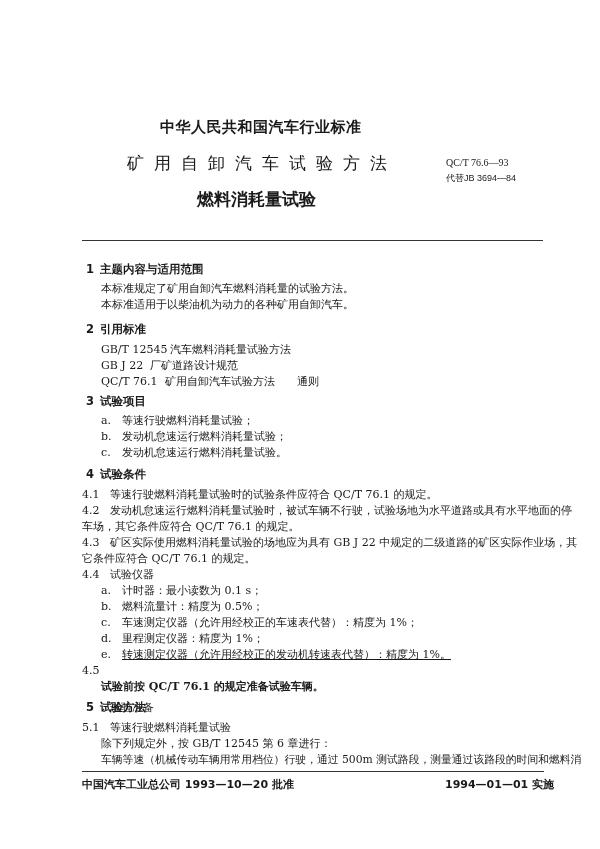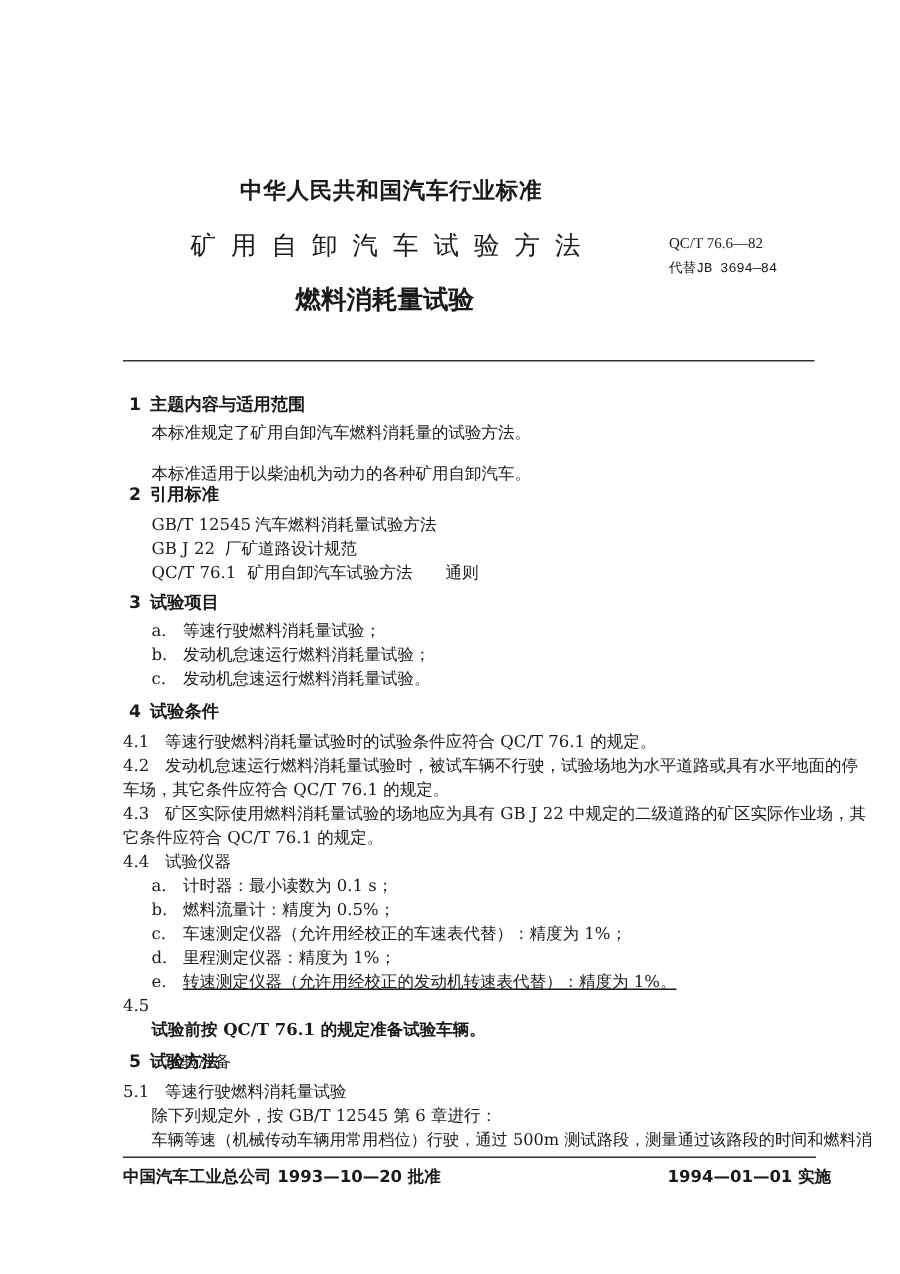--- a/index.html
+++ b/index.html
@@ -6,43 +6,43 @@
   body {
     width: 600px; height: 849px; background: #ffffff; position: relative; overflow: hidden;
     font-family: "DejaVu Serif", "Liberation Serif", serif; color: #1a1a1a;
   }
   .abs { position: absolute; white-space: nowrap; }
   .hdr-sans { font-family: "DejaVu Sans", "Liberation Sans", sans-serif; font-weight: bold; }
   .std-org { left: 160px; top: 118px; font-size: 15px; letter-spacing: 0.5px; }
   .std-title { left: 127px; top: 152px; font-size: 17px; letter-spacing: 10px; font-weight: normal; }
   .std-sub { left: 197px; top: 188px; font-size: 17px; }
   .std-code { left: 446px; top: 157px; font-size: 10px; font-family: "Liberation Serif", serif; }
-  .std-replace { left: 446px; top: 172px; font-size: 9px; font-family: Liberation Mono, monospace; text-align: right; }
+  .std-replace { left: 446px; top: 172px; font-size: 9px; font-family: Liberation Sans, sans-serif; text-align: right; }
   .rule-top { left: 82px; top: 240px; width: 461px; height: 1px; background: #333; }
   .rule-bot { left: 82px; top: 760px; width: 462px; height: 1px; background: #333; }
   .sec-title { font-family: "DejaVu Sans", "Liberation Sans", sans-serif; font-weight: bold; font-size: 11.5px; }
 
   .para { position: absolute; font-size: 11px; line-height: 16px; }
 
   .footer { font-family: "DejaVu Sans", "Liberation Sans", sans-serif; font-weight: bold; font-size: 11px; }
 </style>
 </head>
 <body>
 
 <div class="abs hdr-sans std-org">中华人民共和国汽车行业标准</div>
 <div class="abs hdr-sans std-title">矿用自卸汽车试验方法</div>
 <div class="abs hdr-sans std-sub">燃料消耗量试验</div>
-<div class="abs std-code">QC/T 76.6—82</div>
+<div class="abs std-code">QC/T 76.6—93</div>
 <div class="abs std-replace">代替JB 3694—84</div>
 <div class="abs rule-top"></div>
 
 <div class="abs sec-title" style="left:86px; top:262px;">1</div>
 <div class="abs sec-title" style="left:100px; top:262px;">主题内容与适用范围</div>
 <div class="para abs" style="left:101px; top:281px;">本标准规定了矿用自卸汽车燃料消耗量的试验方法。</div>
-<div class="para abs" style="left:101px; top:308px;text-align:right;">本标准适用于以柴油机为动力的各种矿用自卸汽车。</div>
+<div class="para abs" style="left:101px; top:297px;text-align:right;">本标准适用于以柴油机为动力的各种矿用自卸汽车。</div>
 
 <div class="abs sec-title" style="left:86px; top:322px;">2</div>
 <div class="abs sec-title" style="left:100px; top:322px;">引用标准</div>
 <div class="para abs" style="left:101px; top:342px;">GB/T 12545</div>
 <div class="para abs" style="left:170px; top:342px;">汽车燃料消耗量试验方法</div>
 <div class="para abs" style="left:101px; top:358px;">GB J 22</div>
 <div class="para abs" style="left:150px; top:358px;">厂矿道路设计规范</div>
 <div class="para abs" style="left:101px; top:374px;">QC/T 76.1</div>
 <div class="para abs" style="left:165px; top:374px;">矿用自卸汽车试验方法　　通则</div>
 

